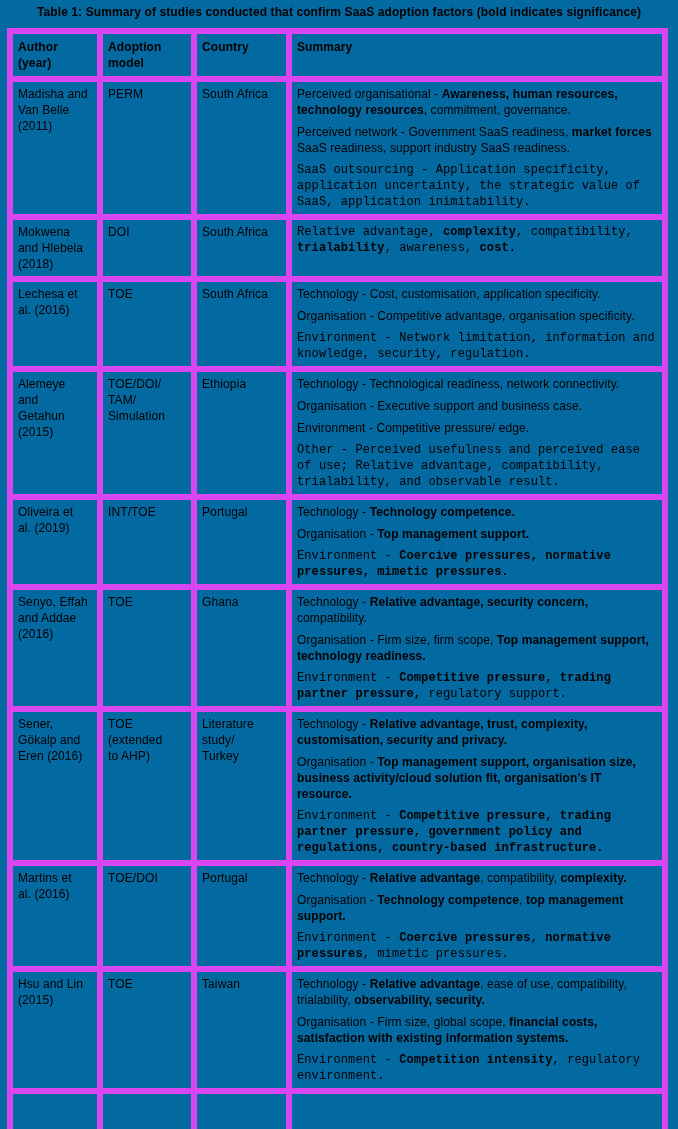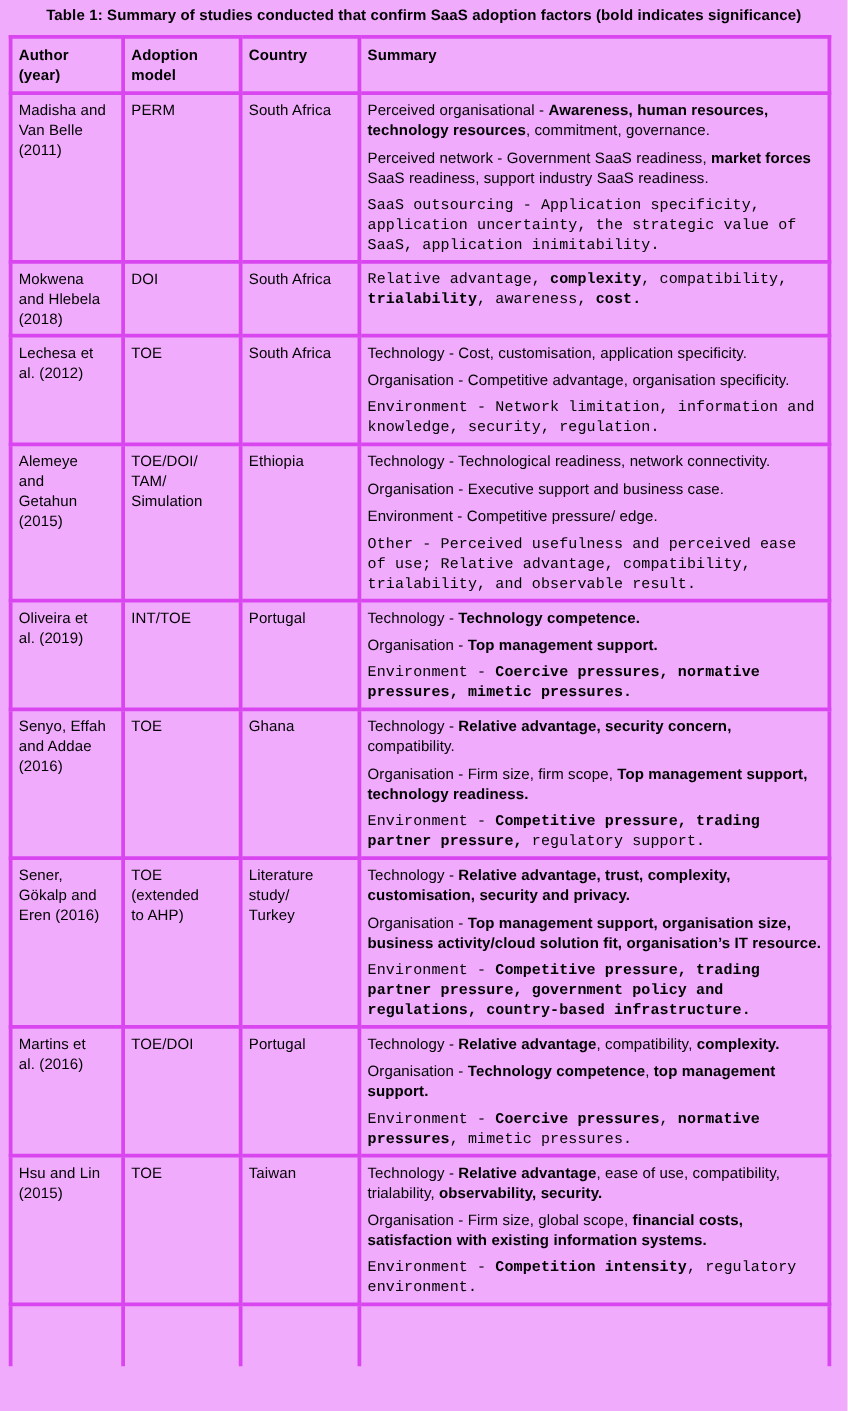--- a/index.html
+++ b/index.html
@@ -6,39 +6,39 @@
     margin: 0;
     padding: 0;
     background: #ffffff;
     color: #000000;
     font-family: "Liberation Sans", sans-serif;
   }
   #page {
     width: 678px;
     height: 1129px;
     overflow: hidden;
-    background: #f0abfc;
+    background: #0369a1;
   }
   .title {
     font-weight: bold;
     font-size: 12px;
     line-height: 16px;
     text-align: center;
     max-width: 620px;
     margin: 4px auto 8px auto;
     letter-spacing: 0.1px;
   }
   table.summary {
     border-collapse: collapse;
     table-layout: fixed;
     width: 655px;
     margin-left: 7px;
   }
   th, td {
-    border: 3px solid #d946ef;
+    border: 6px solid #d946ef;
     vertical-align: top;
     text-align: left;
     padding: 4px 5px;
     font-size: 12px;
     line-height: 16px;
     letter-spacing: 0.1px;
     overflow: hidden;
   }
   th {
     font-weight: bold;
@@ -102,21 +102,21 @@
 and Hlebela
 (2018)</td>
           <td class="model">DOI</td>
           <td class="country">South Africa</td>
           <td class="factors">
             <p><span>Relative advantage, </span><b>complexity</b><span>, compatibility, </span><b>trialability</b><span>, awareness, </span><b>cost.</b></p>
           </td>
         </tr>
         <tr>
           <td class="author">Lechesa et
-al. (2012)</td>
+al. (2016)</td>
           <td class="model">TOE</td>
           <td class="country">South Africa</td>
           <td class="factors">
             <p><span>Technology - Cost, customisation, application specificity.</span></p>
             <p><span>Organisation - Competitive advantage, organisation specificity.</span></p>
             <p><span>Environment - Network limitation, information and knowledge, security, regulation.</span></p>
           </td>
         </tr>
         <tr>
           <td class="author">Alemeye

